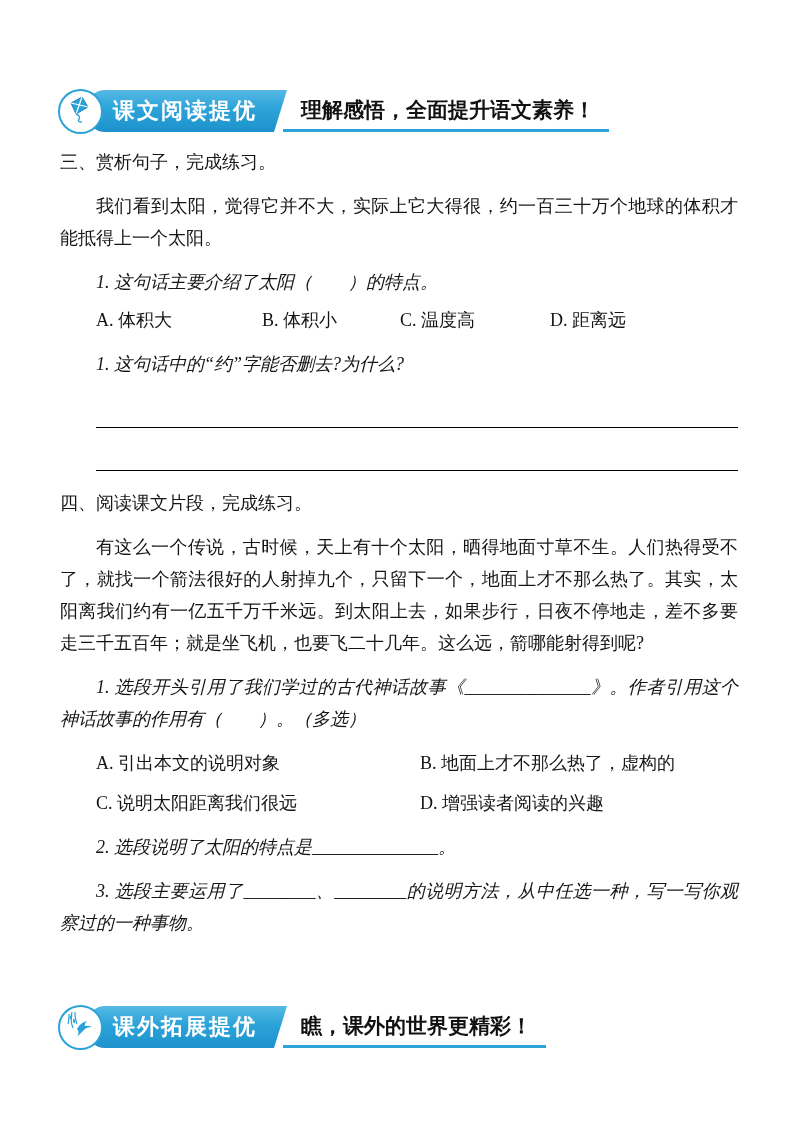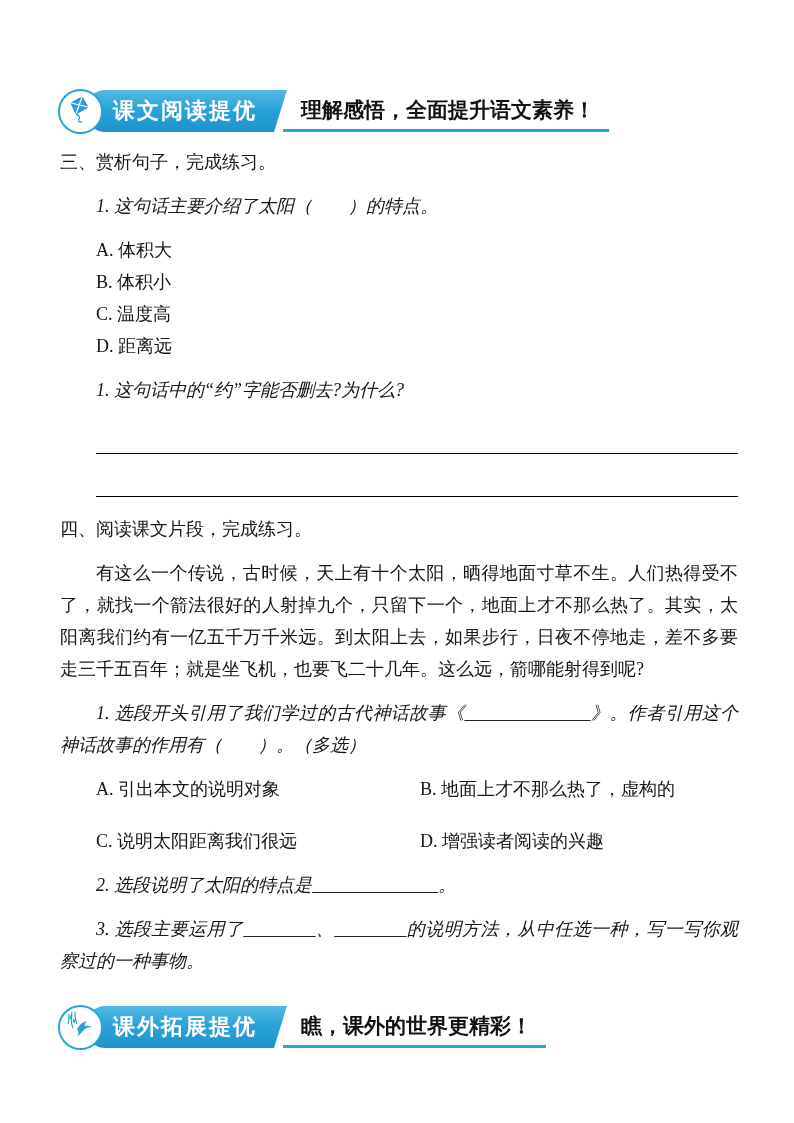--- a/index.html
+++ b/index.html
@@ -48,34 +48,34 @@
 
   
   .content {
     position:absolute; left:60px; top:146px; width:678px;
     font-size:18px; line-height:32px; text-align:justify;
   }
   .sec-heading { text-align:left; }
   .passage { text-indent:2em; margin-top:12px; }
   .question { text-indent:2em; margin-top:12px;font-style:italic; }
   .options-row {
-    margin-top:12px; margin-left:36px; display:flex; text-align:left;flex-direction:column;
+    margin-top:6px; margin-left:36px; display:flex; text-align:left;
   }
   .options-row .opt:nth-child(1){ width:166px; }
   .options-row .opt:nth-child(2){ width:138px; }
   .options-row .opt:nth-child(3){ width:150px; }
   .answer-line {
     margin-left:36px; height:48px;
     border-bottom:1.4px solid #000;
   }
   .answer-line + .answer-line { height:43px; }
   .sec4 { margin-top:16px; }
   .options-grid {
     margin-top:12px; margin-left:36px;
-    display:grid; grid-template-columns:324px auto; row-gap:20px;
+    display:grid; grid-template-columns:324px auto; row-gap:8px;
     text-align:left;
   }
 </style>
 </head>
 <body>
 
 <div class="page">
 
   <div class="banner banner-header">
     <div class="badge-circle">
@@ -92,20 +92,21 @@
     </div>
     <div class="slogan-wrap">
       <span class="slogan">理解感悟，全面提升语文素养！</span>
     </div>
   </div>
 
   <div class="content">
 
     <div>
       <div class="sec-heading">三、赏析句子，完成练习。</div>
+      <p class="passage">我们看到太阳，觉得它并不大，实际上它大得很，约一百三十万个地球的体积才能抵得上一个太阳。</p>
       <p class="question">1. 这句话主要介绍了太阳（　　）的特点。</p>
       <div class="options-row">
         <span class="opt">A. 体积大</span>
         <span class="opt">B. 体积小</span>
         <span class="opt">C. 温度高</span>
         <span class="opt">D. 距离远</span>
       </div>
       <p class="question">1. 这句话中的“约”字能否删去?为什么?</p>
       <div class="answer-line"></div>
       <div class="answer-line"></div>

